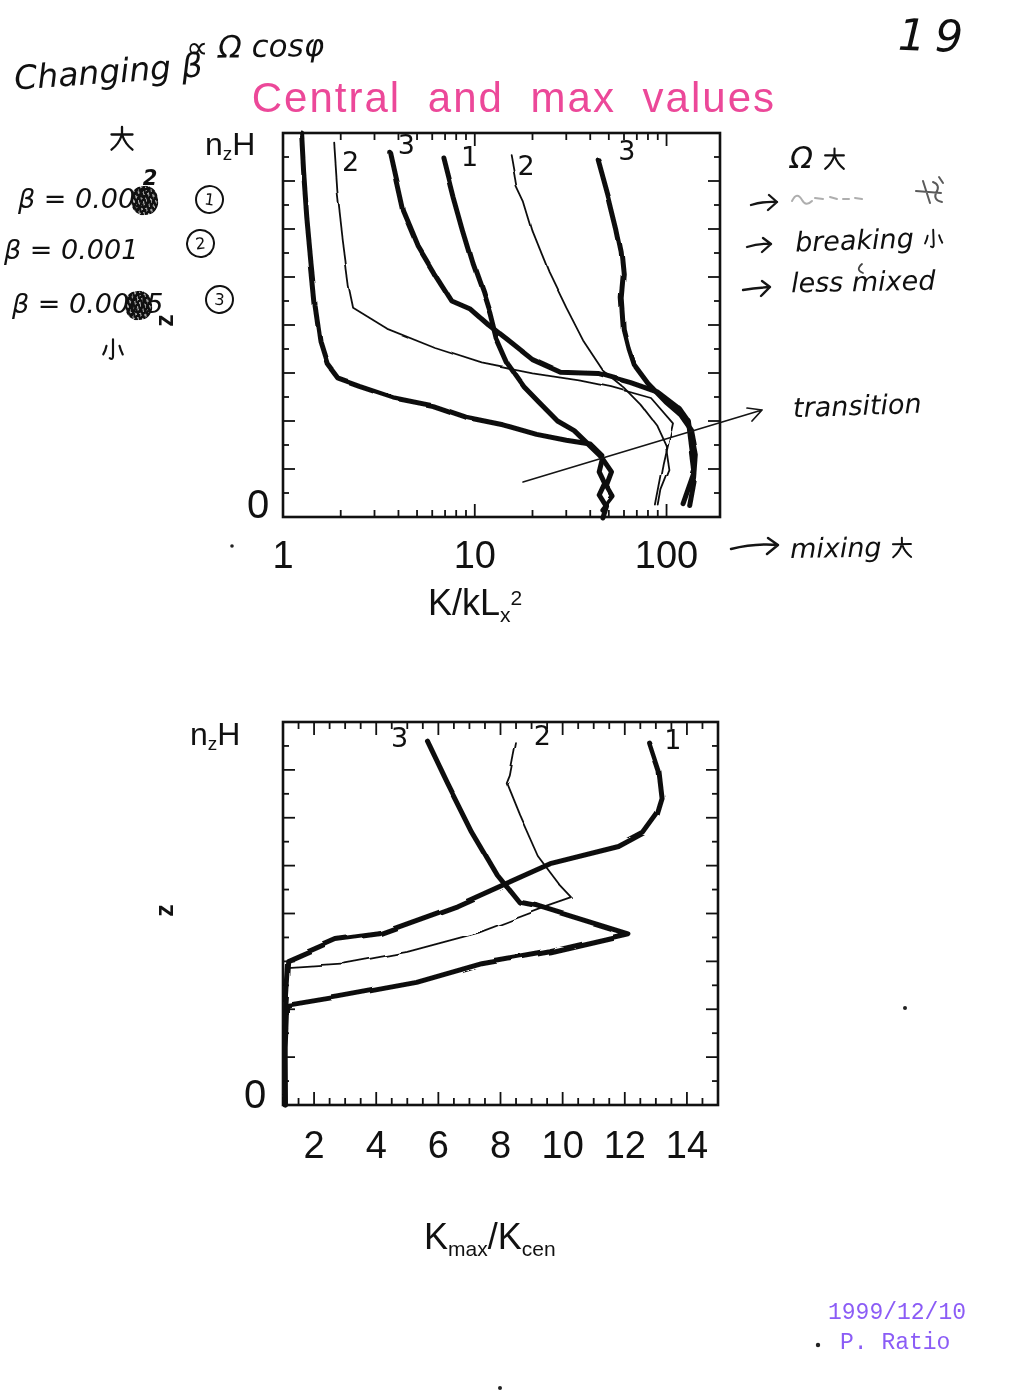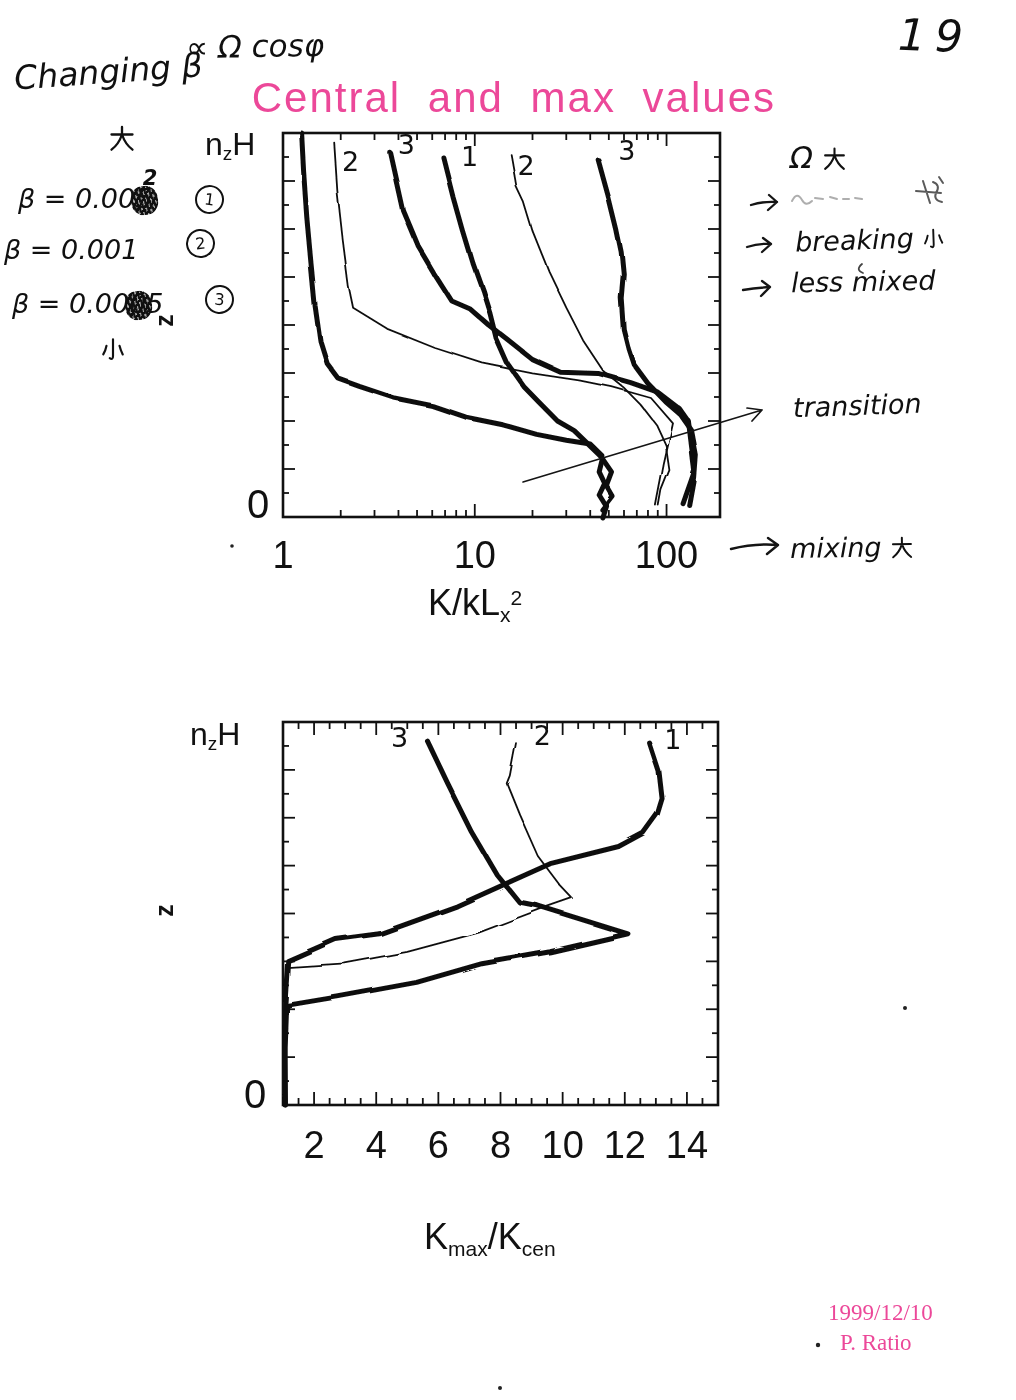--- a/index.html
+++ b/index.html
@@ -28,21 +28,21 @@
   .circle-num{display:inline-flex;align-items:center;justify-content:center;
       width:25px;height:25px;border:2.2px solid #111;border-radius:50%;
       font-size:16px;font-style:normal;font-family:"DejaVu Sans",sans-serif;}
   .scratch{position:relative;display:inline-block;}
   .scratch::after{content:'';position:absolute;left:-4px;right:-6px;top:3px;bottom:-1px;
       border-radius:45%;transform:rotate(-8deg);
       background:repeating-linear-gradient(73deg,#101010 0 2.6px,rgba(16,16,16,.35) 2.6px 4px),
                  repeating-linear-gradient(-55deg,#101010 0 2px,transparent 2px 5px);}
   .corr{position:absolute;top:-17px;right:-5px;font-size:21px;font-weight:bold;font-style:italic;}
   .cjk{display:inline-block;vertical-align:-3px;}
-  .footer{font-family:Liberation Serif, serif;font-size:23px;color:#ec4899;}
+  .footer{font-family:Liberation Mono, monospace;font-size:23px;color:#8b5cf6;}
 </style>
 </head>
 <body>
 
 <div class="page">
 
   <svg id="chart-layer" width="1016" height="1400" viewBox="0 0 1016 1400">
     <defs>
       <filter id="rough" x="-6%" y="-6%" width="112%" height="112%">
         <feTurbulence type="fractalNoise" baseFrequency="0.016" numOctaves="2" seed="7" result="n"></feTurbulence>

